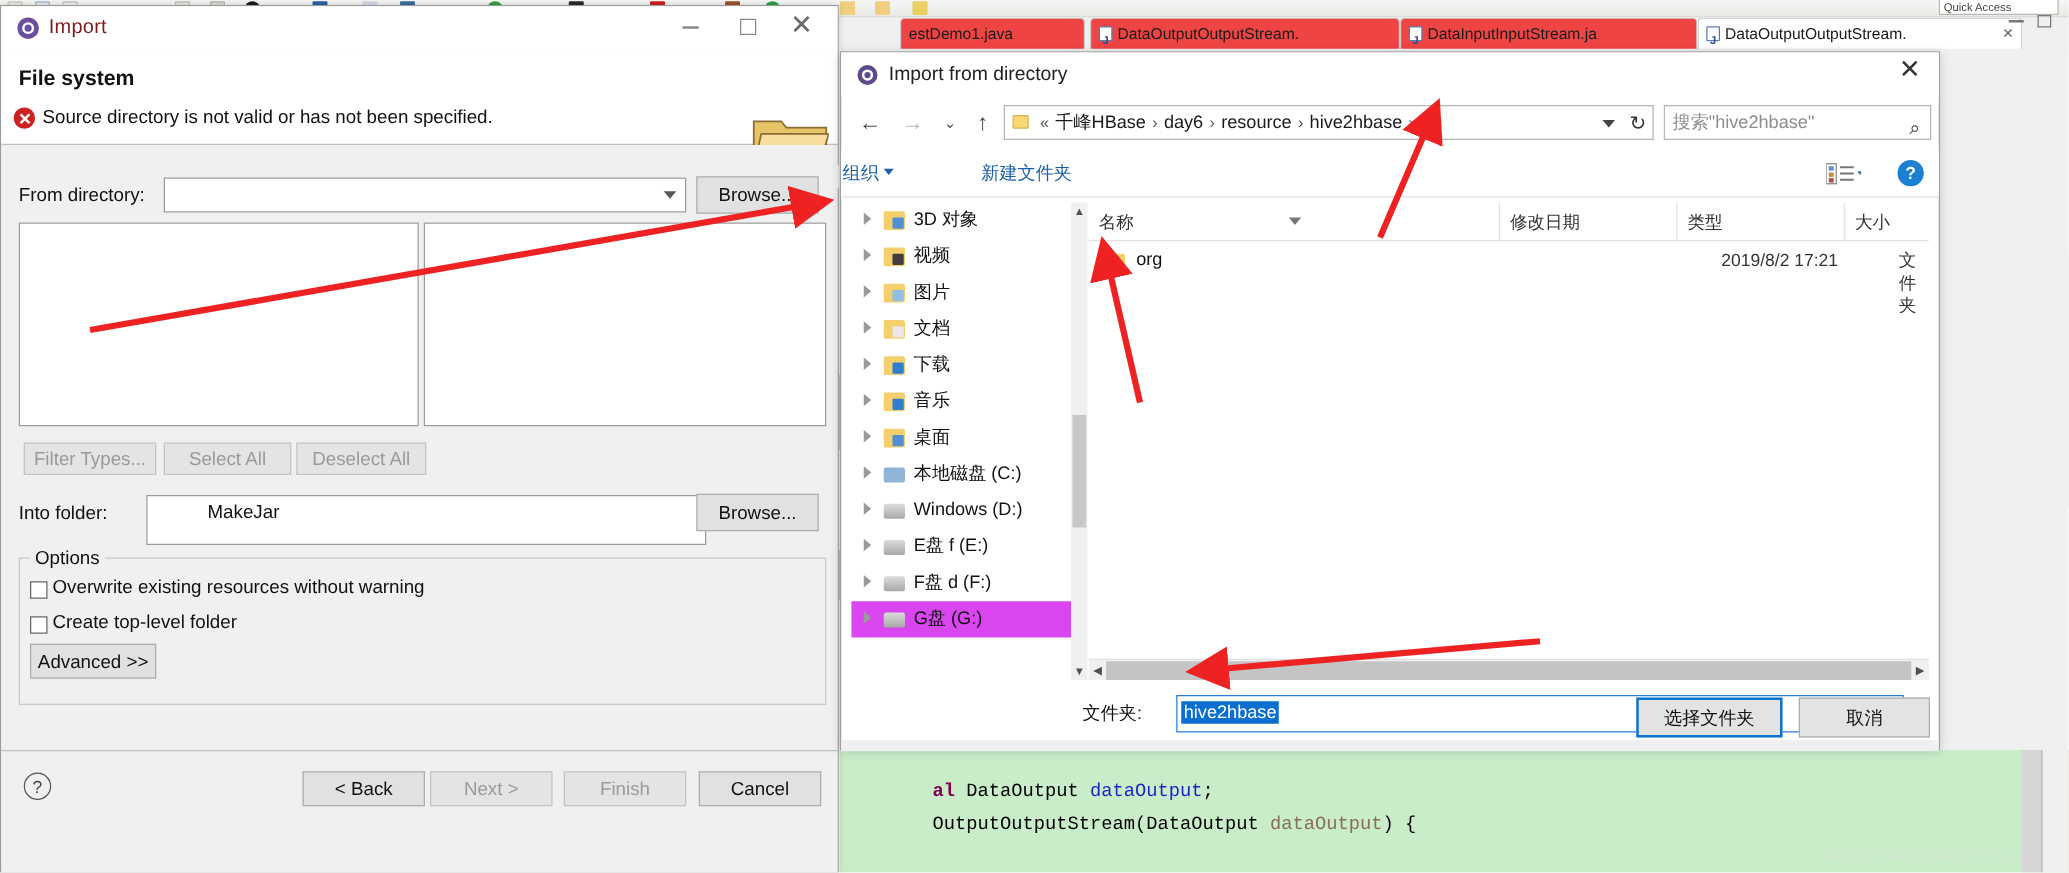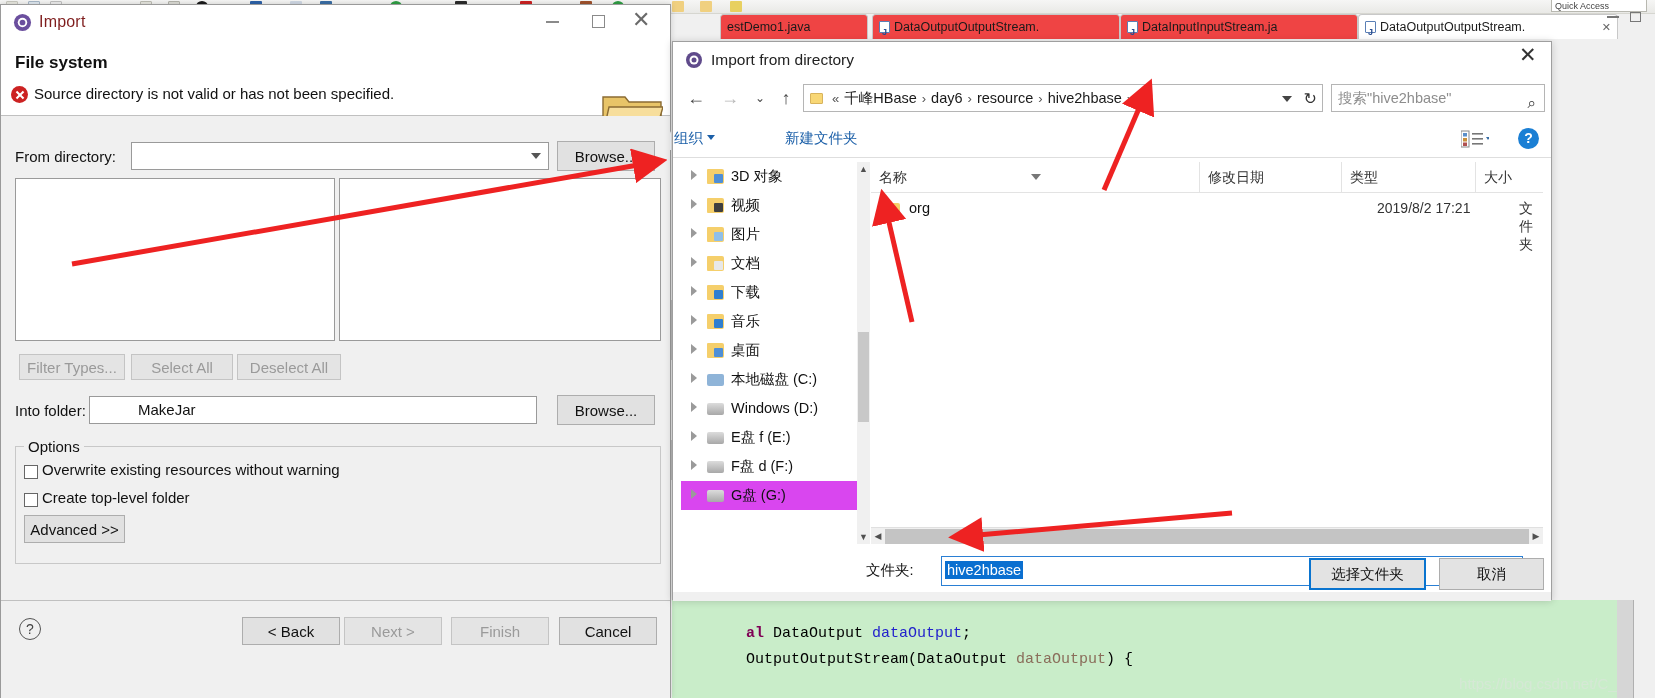--- a/index.html
+++ b/index.html
@@ -460,21 +460,21 @@
         <span>Filter Types...</span>
       </div>
       <div class="btn disabled" style="left:130px;top:238px;width:102px;height:26px;">
         <span>Select All</span>
       </div>
       <div class="btn disabled" style="left:236px;top:238px;width:104px;height:26px;">
         <span>Deselect All</span>
       </div>
 
       <div class="lbl" style="left:14px;top:286px;">Into folder:</div>
-      <div class="tbox" style="left:88px;top:280px;width:448px;height:28px;line-height:26px;padding-left:48px;">
+      <div class="tbox" style="left:116px;top:280px;width:448px;height:40px;line-height:26px;padding-left:48px;">
         <span>MakeJar</span>
       </div>
       <div class="btn" style="left:556px;top:279px;width:98px;height:30px;">
         <span>Browse...</span>
       </div>
 
       <div class="groupbox" style="left:14px;top:330px;width:646px;height:118px;">
         <span class="group-label">Options</span>
         <div class="chk" style="left:8px;top:18px;"></div>
         <div class="lbl" style="left:26px;top:14px;">Overwrite existing resources without warning</div>

